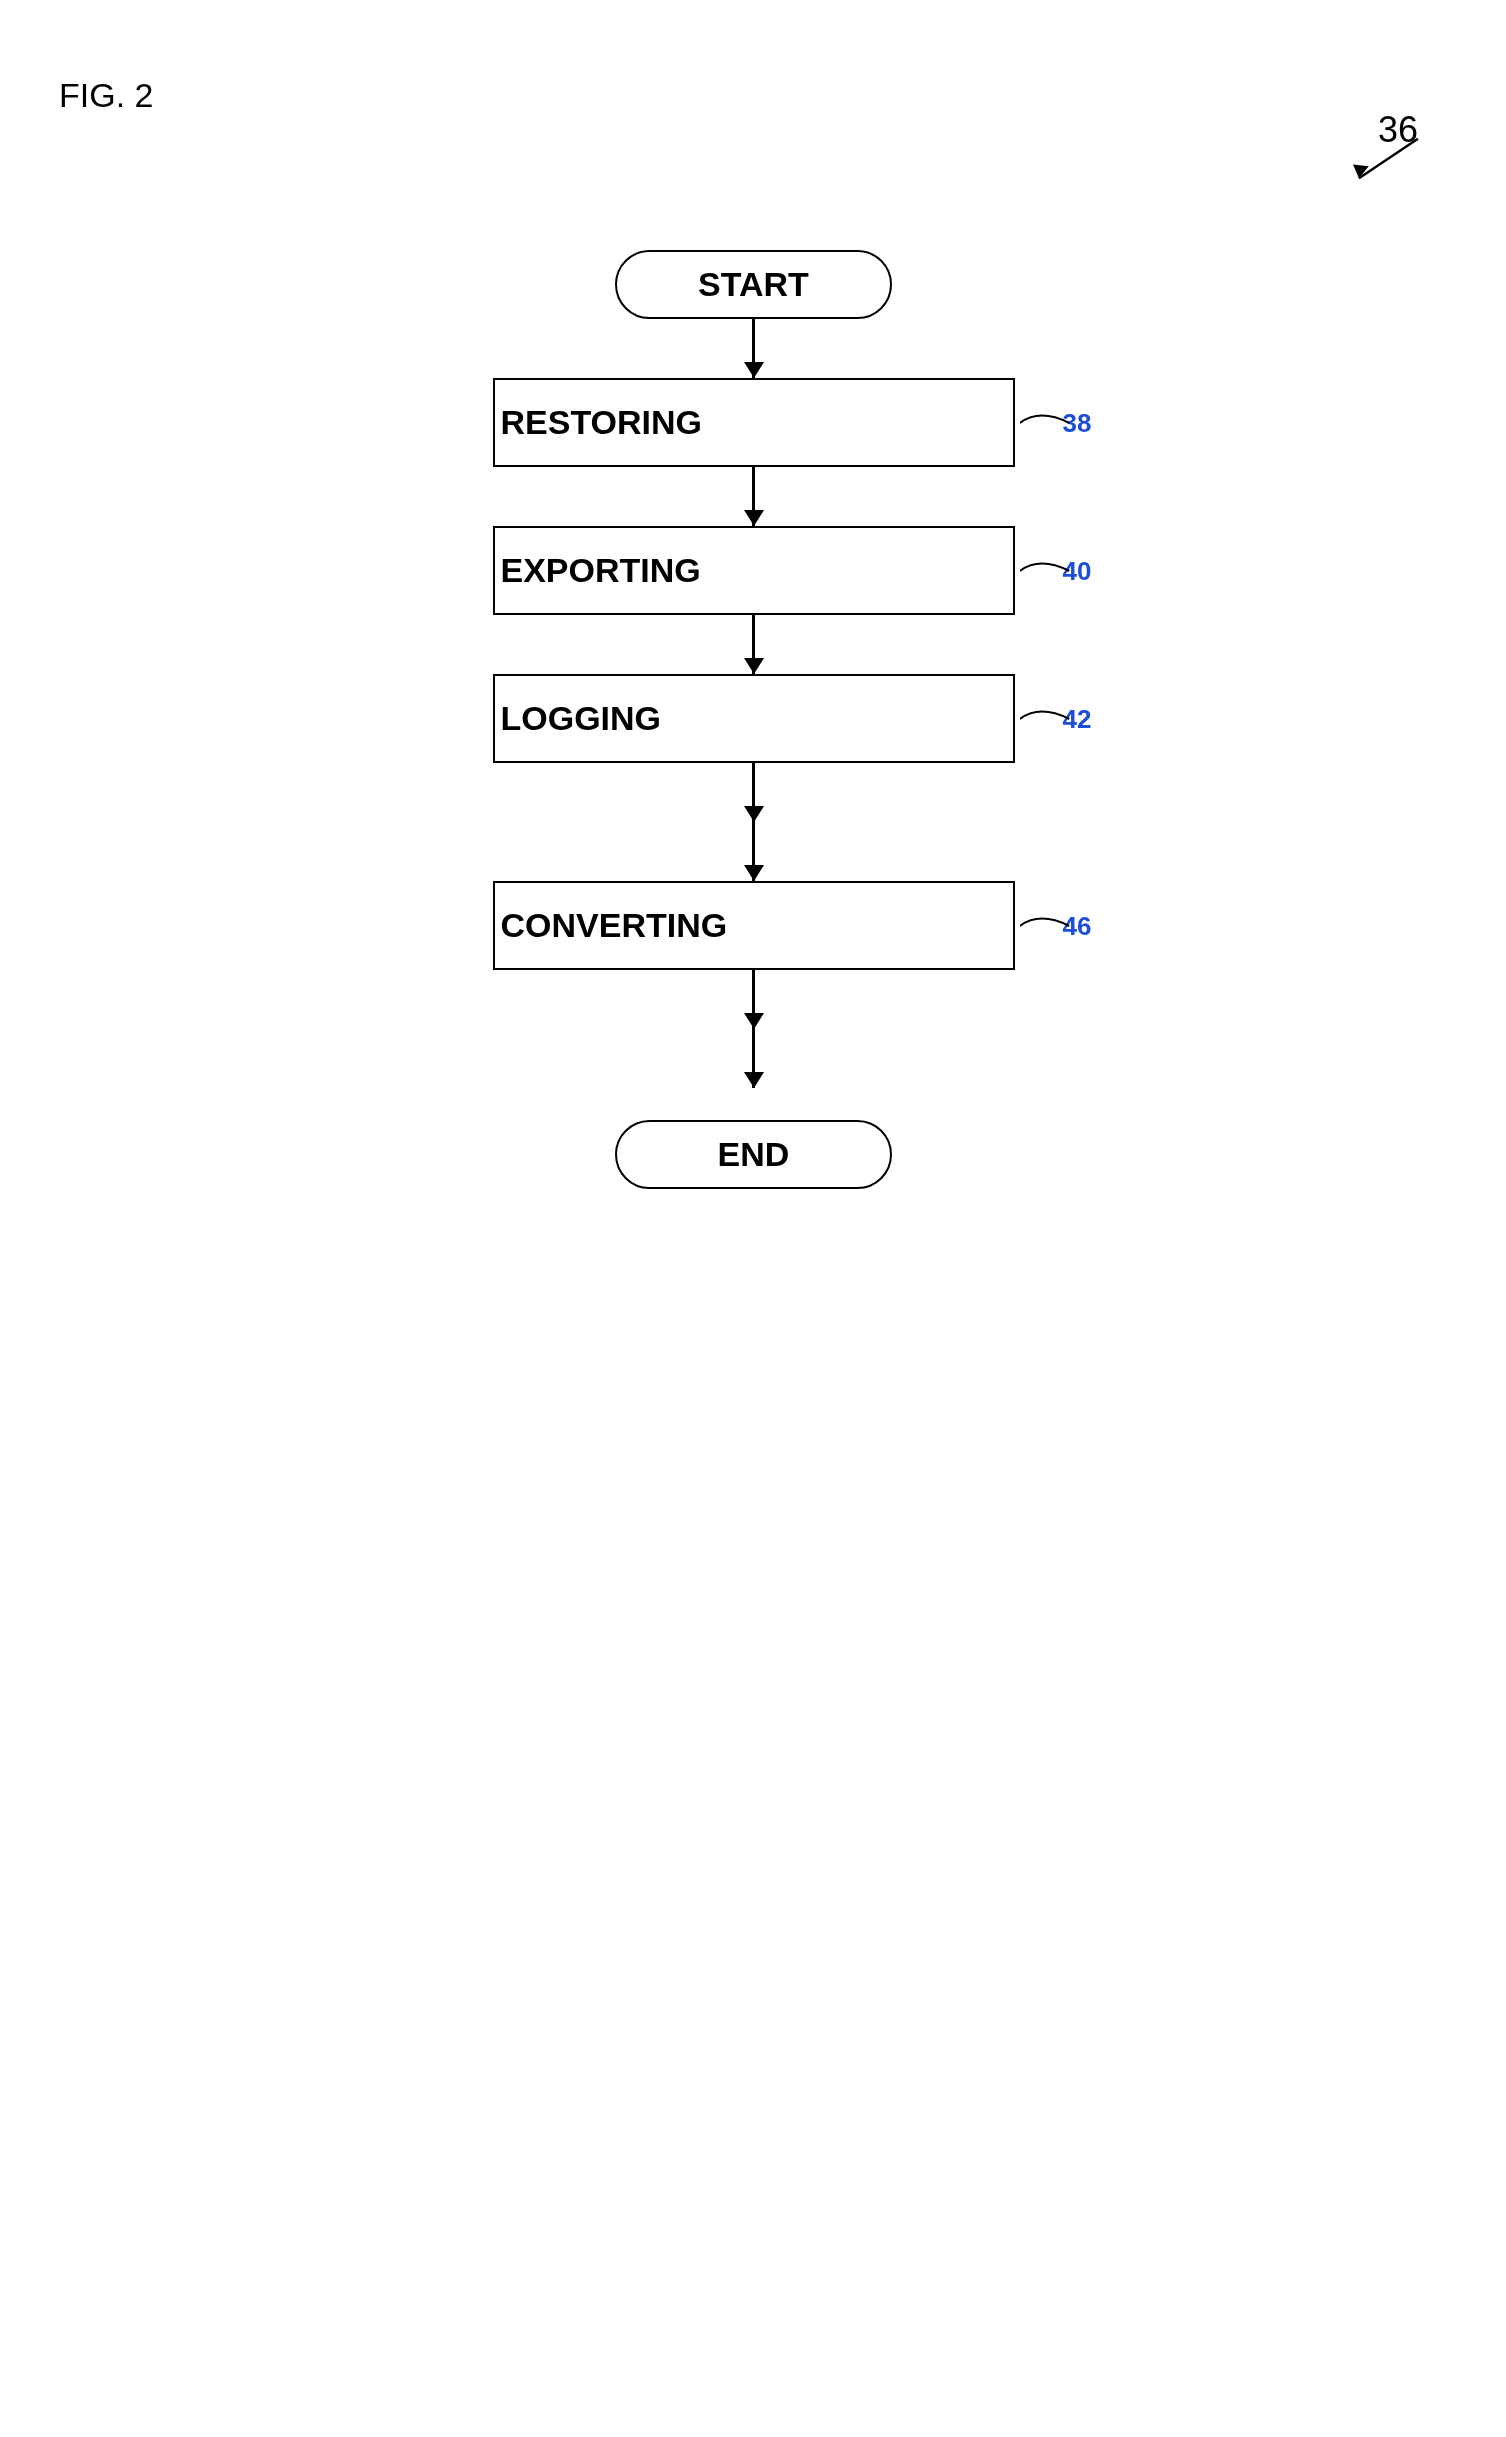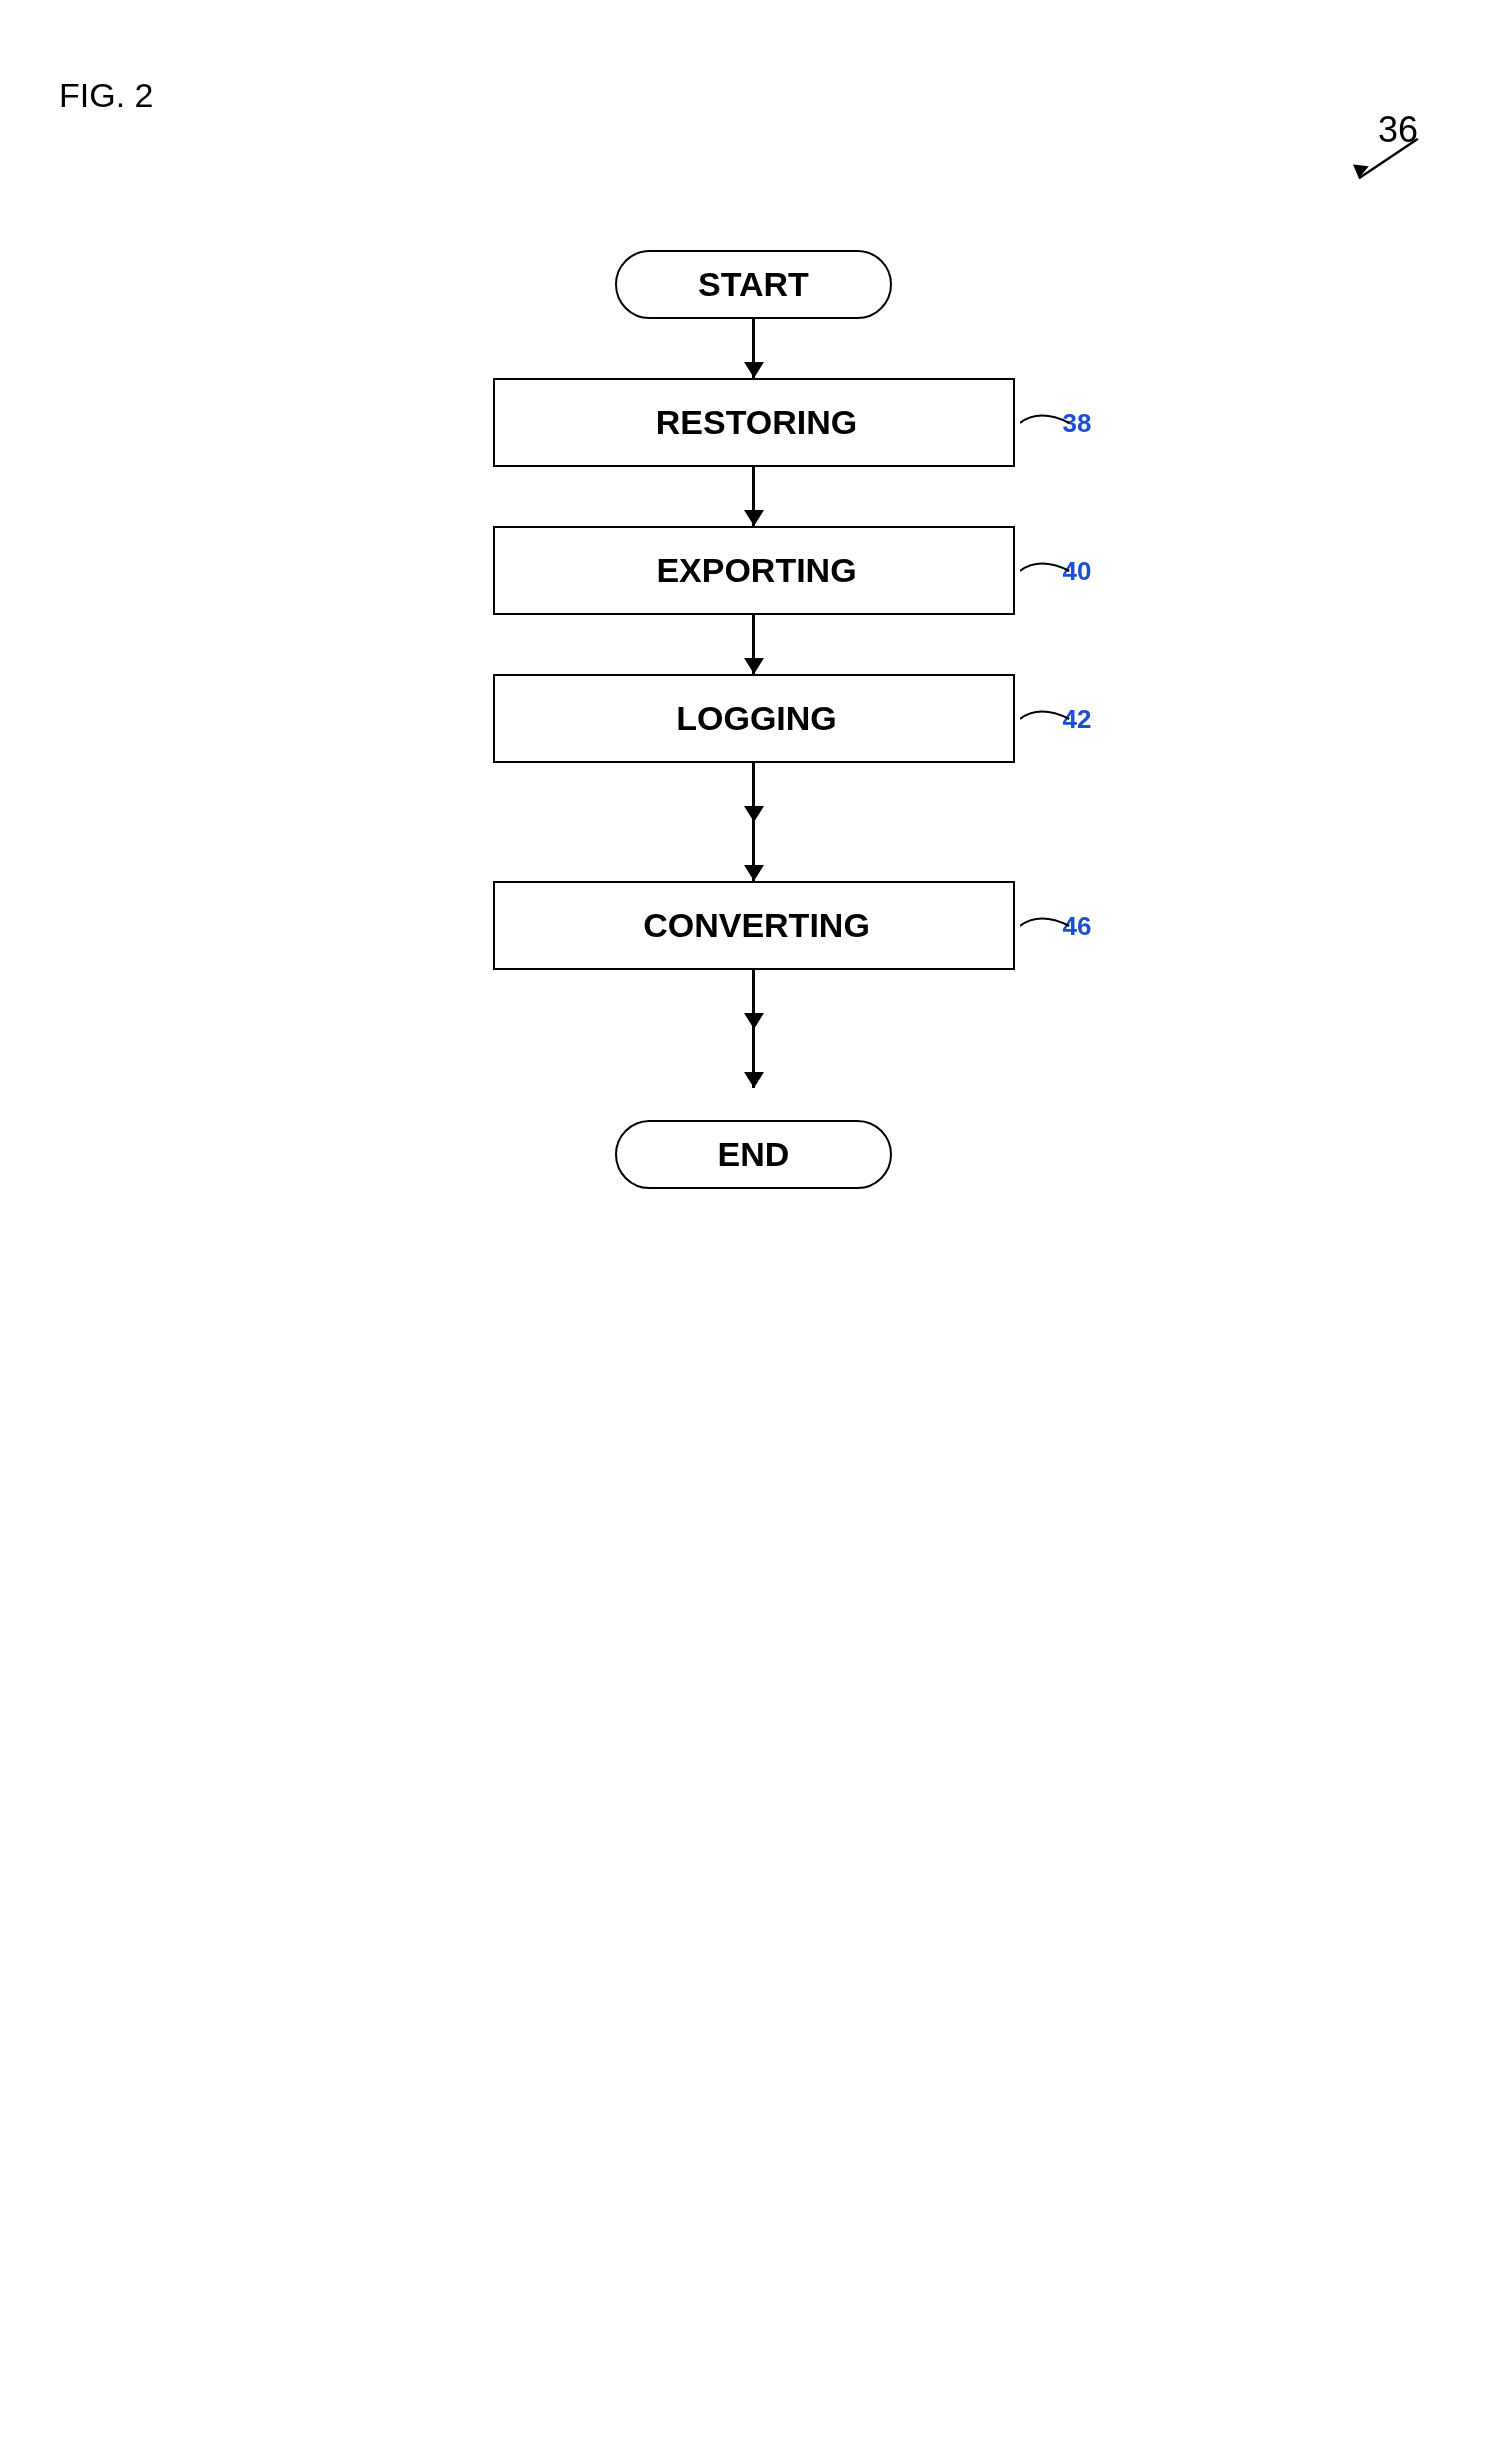--- a/index.html
+++ b/index.html
@@ -56,21 +56,20 @@
       margin-top: 32px;
     }
 
     
     .node-rect {
       width: 522px;
       height: 89px;
       border: 2.5px solid #000000;
       display: flex;
       align-items: center;
-      justify-content: center;
       font-size: 34px;
       font-weight: bold;
       font-family: Arial, Helvetica, sans-serif;
       background: #ffffff;
       position: relative;
       padding-left: 6px;
     }
 
     .node-label {
       position: absolute;

